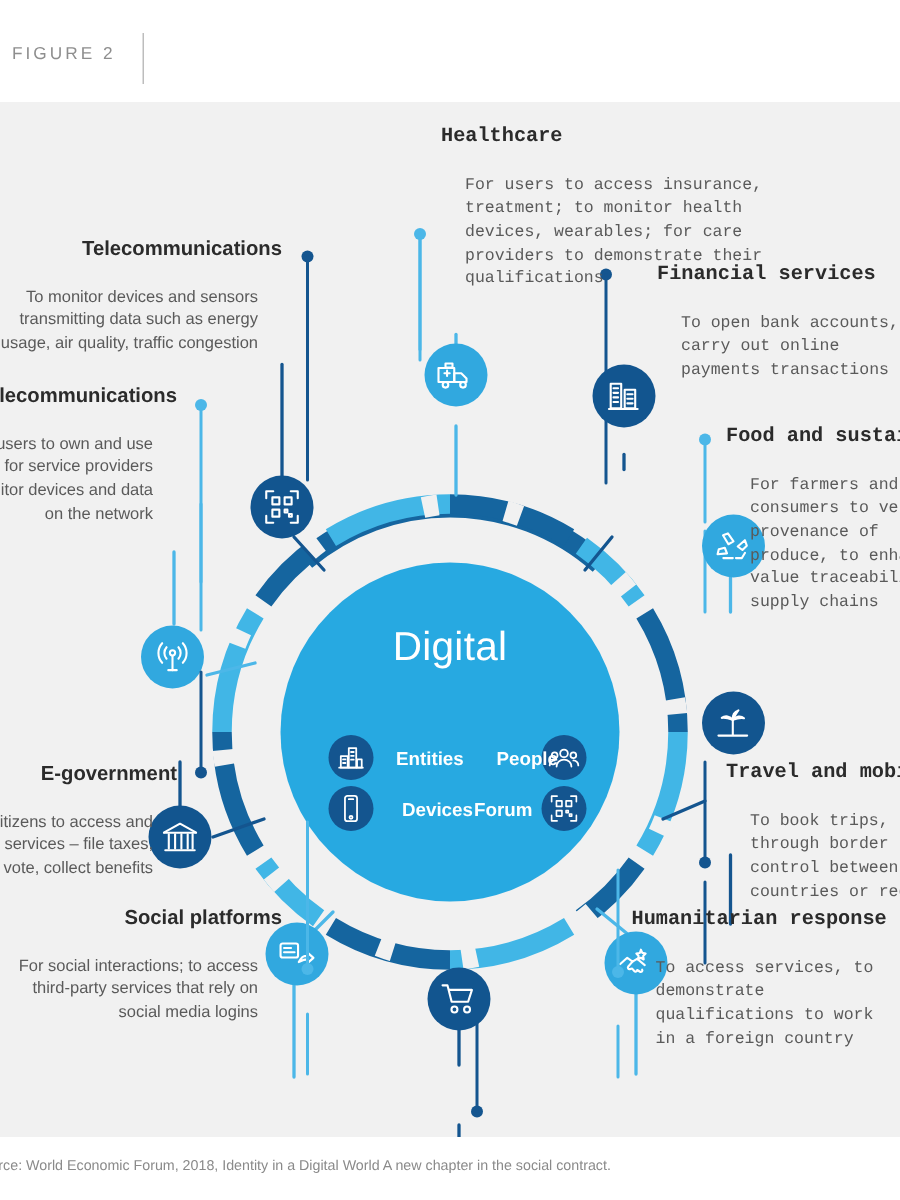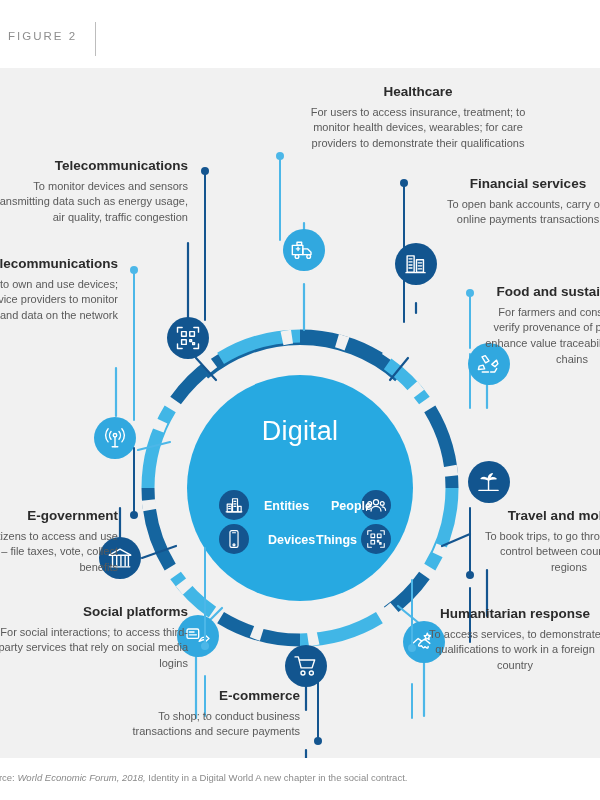--- a/index.html
+++ b/index.html
@@ -61,21 +61,21 @@
     background: #ffffff;
   }
   #source-note {
     position: absolute;
     left: -18px; top: 772px;
     width: 600px;
     font-size: 9.5px;
     color: #8a8a8a;
     white-space: nowrap;
   }
-  #source-note .ital { font-style: italic; }
+  #source-note .ital { }
 
   
   #wheel-svg {
     position: absolute;
     left: 0; top: 0;
     width: 600px; height: 690px;
   }
 
   
   .label-block {
@@ -86,24 +86,24 @@
     font-weight: bold;
     color: #2b2b2b;
     line-height: 1.25;
     margin: 0 0 4px 0;
     white-space: nowrap;
   }
   .label-desc {
     font-size: 11px;
     color: #5a5a5a;
     line-height: 1.42;
-    margin: 0;
+    margin: 16px;
   }
   .align-right { text-align: right; }
-  .align-left  { text-align: center; }
+  .align-left  { text-align: left; font-family: Liberation Mono, monospace; }
 
   
   #hub-title {
     position: absolute;
     left: 200px; top: 348px;
     width: 200px;
     text-align: center;
     font-size: 27px;
     font-weight: 400;
     color: #ffffff;
@@ -429,21 +429,21 @@
       <path d="M 134 380 L 134 447" stroke="#14558f"></path>
     </g>
   </svg>
 
   <div id="hub-title">
     <span>Digital</span><br>
   </div>
   <div class="hub-chip" id="chip-entities">Entities</div>
   <div class="hub-chip" id="chip-people">People</div>
   <div class="hub-chip" id="chip-devices">Devices</div>
-  <div class="hub-chip" id="chip-things">Things</div>
+  <div class="hub-chip" id="chip-things">Forum</div>
 
   <div class="label-block align-left" style="left:294px; top:16px; width:248px;">
     <p class="label-title">Healthcare</p>
     <p class="label-desc">For users to access insurance, treatment; to monitor health devices, wearables; for care providers to demonstrate their qualifications</p>
   </div>
 
   <div class="label-block align-right" style="left:-20px; top:90px; width:208px;">
     <p class="label-title">Telecommunications</p>
     <p class="label-desc">To monitor devices and sensors transmitting data such as energy usage, air quality, traffic congestion</p>
   </div>
@@ -456,24 +456,20 @@
   <div class="label-block align-right" style="left:-52px; top:440px; width:170px;">
     <p class="label-title">E-government</p>
     <p class="label-desc">For citizens to access and use services – file taxes, vote, collect benefits</p>
   </div>
 
   <div class="label-block align-right" style="left:-10px; top:536px; width:198px;">
     <p class="label-title">Social platforms</p>
     <p class="label-desc">For social interactions; to access third-party services that rely on social media logins</p>
   </div>
 
-  <div class="label-block align-right" style="left:100px; top:620px; width:200px;">
-    <p class="label-title">E-commerce</p>
-    <p class="label-desc">To shop; to conduct business transactions and secure payments</p>
-  </div>
 
   <div class="label-block align-left" style="left:421px; top:538px; width:188px;">
     <p class="label-title">Humanitarian response</p>
     <p class="label-desc">To access services, to demonstrate qualifications to work in a foreign country</p>
   </div>
 
   <div class="label-block align-left" style="left:484px; top:440px; width:170px;">
     <p class="label-title">Travel and mobility</p>
     <p class="label-desc">To book trips, to go through border control between countries or regions</p>
   </div>

